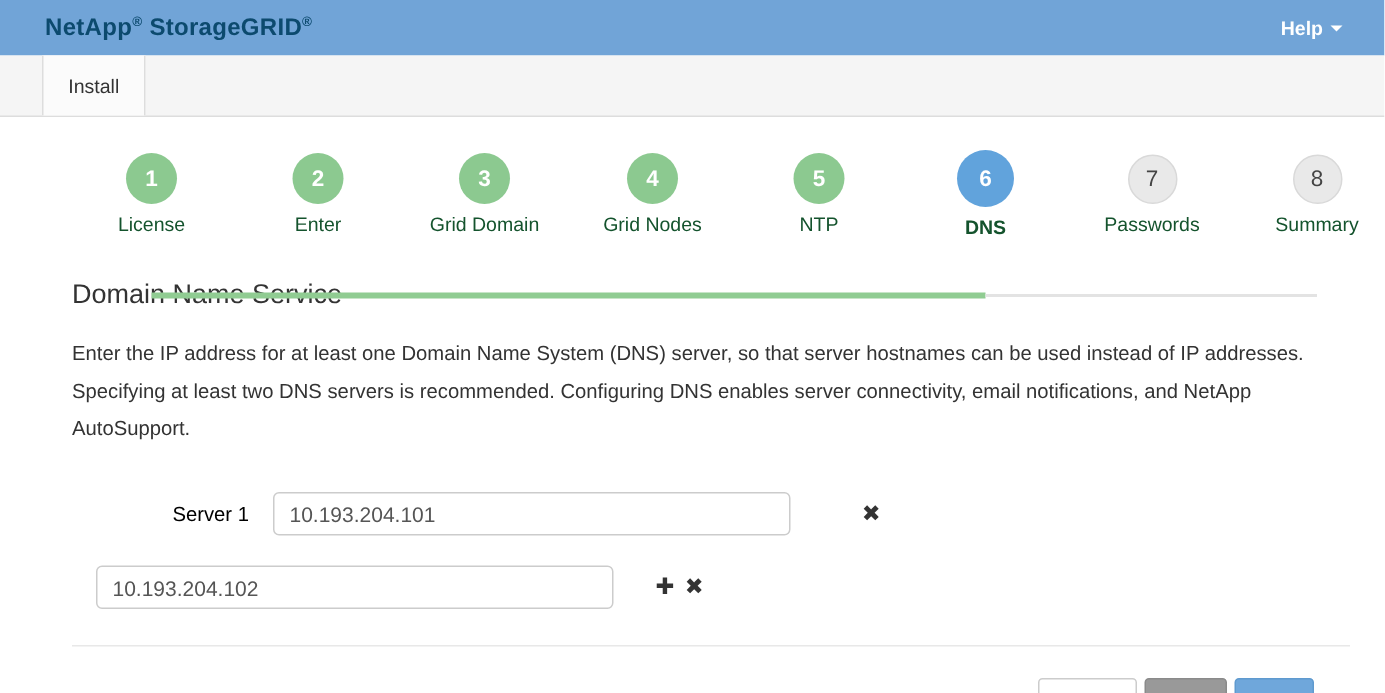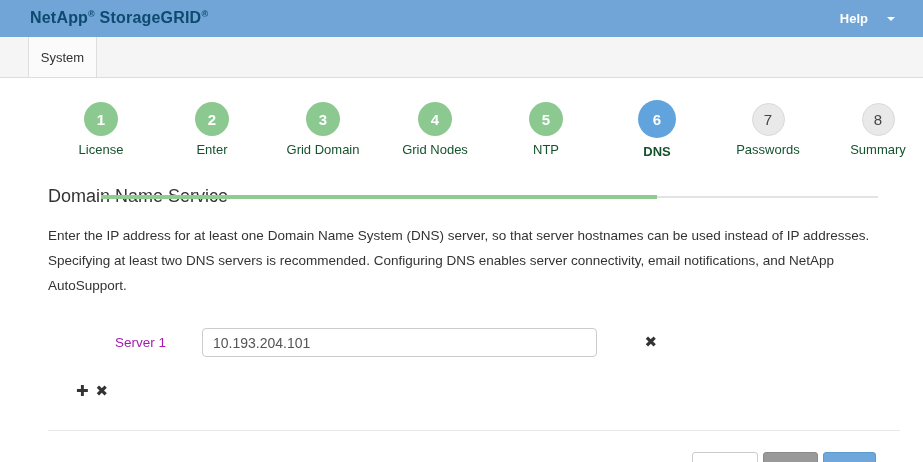--- a/index.html
+++ b/index.html
@@ -27,21 +27,21 @@
     letter-spacing: .2px;
   }
   .brand sup { font-size: 9px; font-weight: bold; }
   .help-menu {
     color: #fff;
     font-size: 13px;
     font-weight: bold;
     cursor: pointer;
     display: flex;
     align-items: center;
-    gap: 19px;
+    gap: 5px;
   }
   .caret {
     width: 0; height: 0;
     border-left: 4px solid transparent;
     border-right: 4px solid transparent;
     border-top: 4px solid #fff;
     display: inline-block;
   }
 
   
@@ -151,26 +151,26 @@
   .form-row {
     display: flex;
     align-items: center;
     margin-bottom: 20px;
     height: 29px;
   }
   .form-label {
     width: 118px;
     text-align: right;
     font-size: 13.5px;
-    color: #a21caf;
+    color: #000000;
     flex: 0 0 118px;
   }
   .form-input {
-    margin-left: 36px;
-    width: 395px;
+    margin-left: 16px;
+    width: 345px;
     height: 29px;
     border: 1px solid #CCCCCC;
     border-radius: 4px;
     padding: 0 10px;
     font-size: 14px;
     color: #555;
     font-family: "Liberation Sans", sans-serif;
     outline: none;
   }
   .row-icons {
@@ -231,21 +231,21 @@
 
 <div class="header">
   <div class="brand"><span>NetApp</span><sup>®</sup> <span>StorageGRID</span><sup>®</sup></div>
   <div class="help-menu">
     <span>Help</span>
     <span class="caret"></span>
   </div>
 </div>
 
 <div class="tabbar">
-  <div class="tab">System</div>
+  <div class="tab">Install</div>
 </div>
 
 <div class="stepper">
   <div class="step-line line-complete"></div>
   <div class="step-line line-upcoming"></div>
 
   <div class="step complete" style="left:101px">
     <div class="step-circle">1</div>
     <div class="step-label">License</div>
   </div>
@@ -287,20 +287,21 @@
     <div class="form-row">
       <label class="form-label">Server 1</label>
       <input class="form-input" type="text" value="10.193.204.101" style="">
       <div class="row-icons">
         <span class="icon-btn icon-hidden">✚</span>
         <span class="icon-btn">✖</span>
       </div>
     </div>
 
     <div class="form-row">
+      <input class="form-input" type="text" value="10.193.204.102" style="">
       <div class="row-icons">
         <span class="icon-btn">✚</span>
         <span class="icon-btn">✖</span>
       </div>
     </div>
   </div>
 
   <hr class="divider">
 
   <div class="footer-actions">

